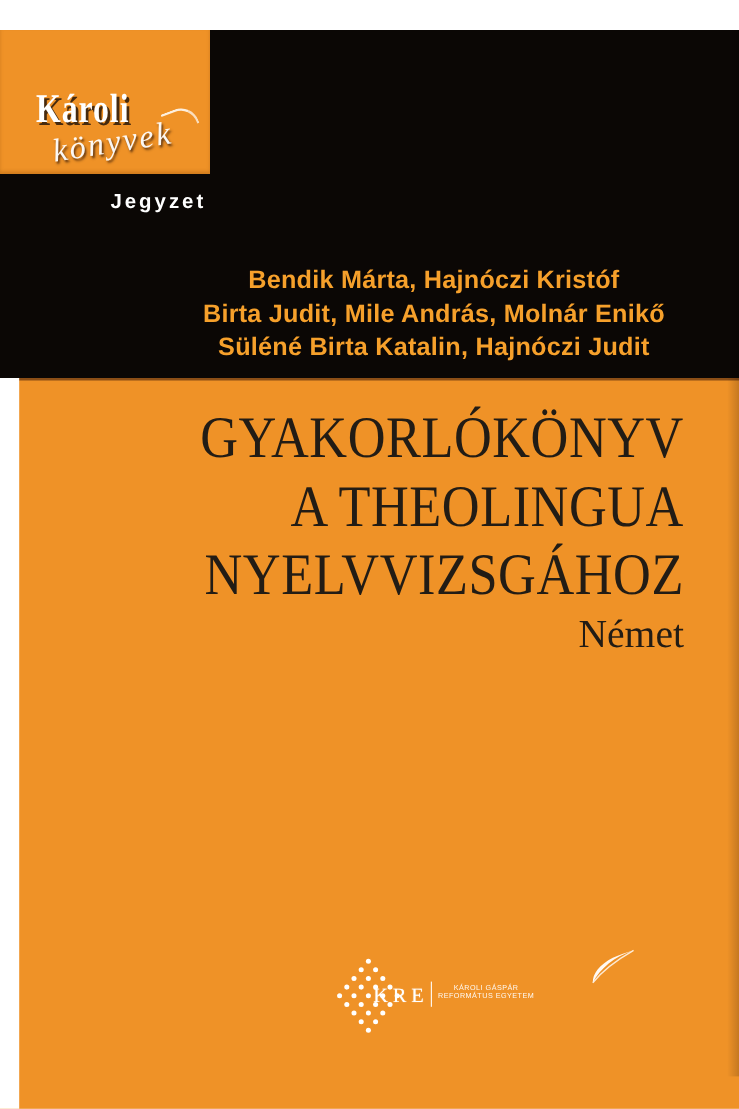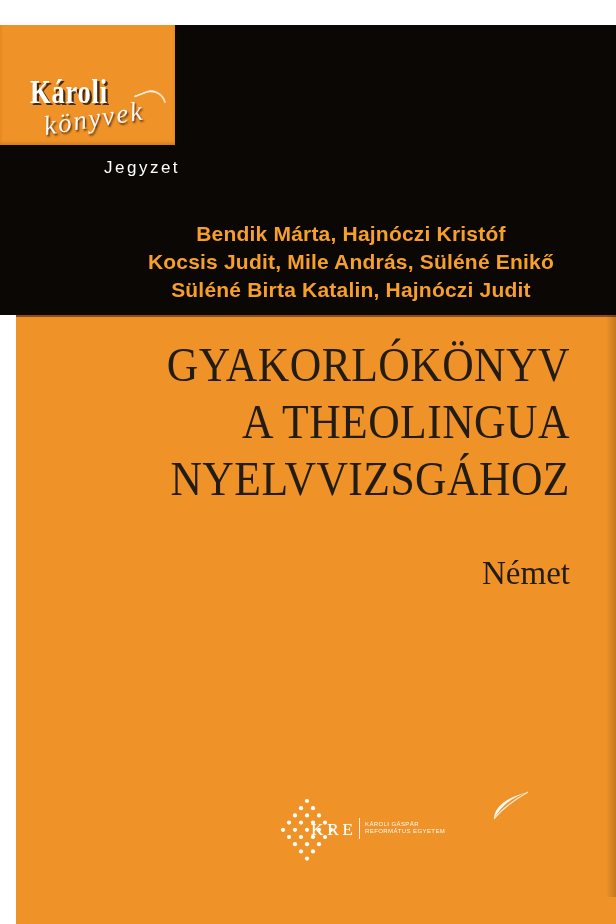--- a/index.html
+++ b/index.html
@@ -46,43 +46,42 @@
     color:rgba(255,255,255,0.95);text-shadow:1px 2px 2px rgba(70,35,10,0.9);
     transform:rotate(-9deg);transform-origin:0 50%;white-space:nowrap;letter-spacing:2px;
   }
   .badge-script::after{ 
     content:"";position:absolute;right:-22px;top:-6px;width:26px;height:16px;
     border-top:2px solid rgba(255,255,255,0.85);border-right:2px solid rgba(255,255,255,0.7);
     border-radius:0 16px 0 0;transform:rotate(-12deg);
   }
   .badge-label{
     position:absolute;left:92px;top:133px;
-    font-size:17px;font-weight:normal;color:var(--white);letter-spacing:2.5px;white-space:nowrap;margin-left:12px;
+    font-size:17px;font-weight:bold;color:var(--white);letter-spacing:2.5px;white-space:nowrap;
   }
   
   .authors{
     position:absolute;right:62px;top:195px;text-align:center;
     font-size:21px;font-weight:bold;line-height:28px;color:var(--author);
     letter-spacing:0.2px;white-space:nowrap;
   }
   
   .title{
     position:absolute;right:62px;top:19px;text-align:right;
     font-family:"Liberation Serif", serif;font-size:49px;line-height:57px;
     color:var(--titlec);letter-spacing:0.5px;white-space:nowrap;
     transform:scaleX(0.89);transform-origin:100% 0;
   }
   .subtitle{
     position:absolute;right:62px;top:194px;text-align:right;
     font-family:"Liberation Serif", serif;font-size:33px;line-height:36px;color:var(--titlec);
     white-space:nowrap;
-    margin-top:44px;
   }
   
-  .kre-logo{position:absolute;left:262px;top:480px;width:155px;height:70px;color:var(--white);}
+  .kre-logo{position:absolute;left:262px;top:480px;width:155px;height:70px;color:var(--white);text-align:center;}
   .kre-dots{position:absolute;left:0;top:0;}
   .kre-abbr{
     position:absolute;left:33px;top:23px;
     font-family:"Liberation Serif", serif;font-size:17px;letter-spacing:4px;color:var(--white);
     text-shadow:0 0 1px rgba(255,255,255,0.6);
   }
   .kre-bar{position:absolute;left:81px;top:21px;width:1px;height:21px;background:rgba(255,255,255,0.9);}
   .kre-name{
     position:absolute;left:87px;top:24px;font-size:6px;line-height:7px;letter-spacing:0.4px;
     color:var(--white);text-transform:uppercase;white-space:nowrap;opacity:0.95;
@@ -103,21 +102,21 @@
   <div class="cover-top">
 
     <div class="badge">
       <div class="badge-title">Károli</div>
       <div class="badge-script">könyvek</div>
     </div>
     <div class="badge-label">Jegyzet</div>
 
     <div class="authors">
       <div>Bendik Márta, Hajnóczi Kristóf</div>
-      <div>Kocsis Judit, Mile András, Süléné Enikő</div>
+      <div>Birta Judit, Mile András, Molnár Enikő</div>
       <div>Süléné Birta Katalin, Hajnóczi Judit</div>
     </div>
   </div>
 
   <div class="cover-main">
 
     <div class="title">
       <div>GYAKORLÓKÖNYV</div>
       <div>A THEOLINGUA</div>
       <div>NYELVVIZSGÁHOZ</div>

